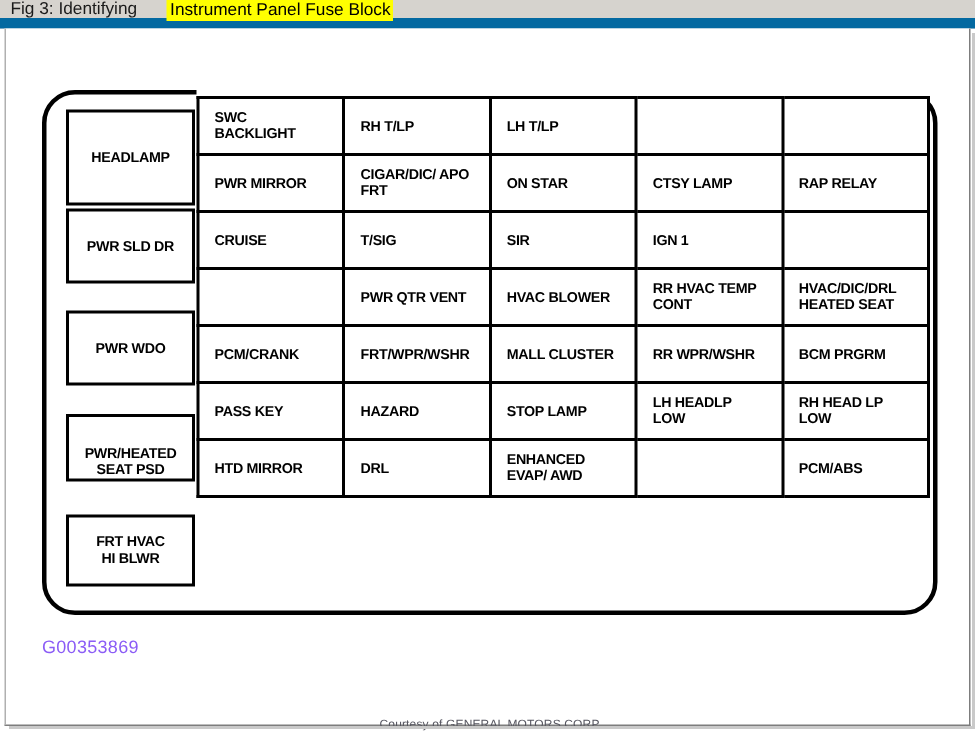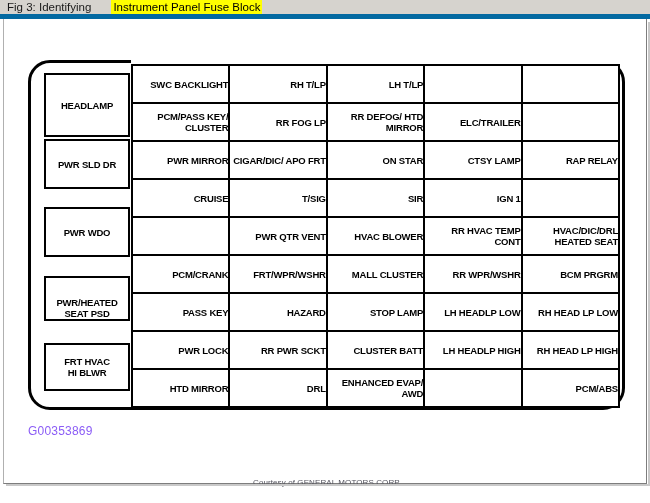--- a/index.html
+++ b/index.html
@@ -24,23 +24,23 @@
   }
 
   #titlebar {
     position: absolute;
     left: 0;
     top: 0;
     width: 650px;
     height: 19px;
     box-sizing: border-box;
     background: #d6d3ce;
-    border-bottom: 5px solid #0369a1;
+    border-bottom: 7px solid #0369a1;
     display: flex;
-    align-items: center;
+    align-items: flex-start;
     padding-left: 7px;
     font-size: 11.5px;
     color: #1a1a1a;
     white-space: nowrap;
   }
   #titlebar .tb-plain { color: #1a1a1a; }
   #titlebar .tb-hl {
     background: #ffff00;
     color: #000000;
     padding: 1px 2px 1px 2px;
@@ -143,28 +143,28 @@
   table.fuse {
     border-collapse: collapse;
     width: 489px;
     margin-left: 0;
     margin-top: 4px;
     table-layout: fixed;
   }
   table.fuse td {
     border: 2px solid #000000;
     height: 36px;
-    text-align: right;
+    text-align: left;
     vertical-align: middle;
     font-size: 9.5px;
     font-weight: bold;
     letter-spacing: -0.2px;
     line-height: 11px;
     color: #000000;
-    padding: 0 0;
+    padding: 0 10px;
     background: #ffffff;
   }
   table.fuse td.empty { }
 
   
   #mask-top {
     position: absolute;
     left: 103px;
     top: 0;
     width: 494px;
@@ -230,27 +230,20 @@
         <table class="fuse">
           <tbody>
               <tr>
                 <td>SWC BACKLIGHT</td>
                 <td>RH T/LP</td>
                 <td>LH T/LP</td>
                 <td class="empty"></td>
                 <td class="empty"></td>
               </tr>
               <tr>
-                <td>PCM/PASS KEY/ CLUSTER</td>
-                <td>RR FOG LP</td>
-                <td>RR DEFOG/ HTD MIRROR</td>
-                <td>ELC/TRAILER</td>
-                <td class="empty"></td>
-              </tr>
-              <tr>
                 <td>PWR MIRROR</td>
                 <td>CIGAR/DIC/ APO FRT</td>
                 <td>ON STAR</td>
                 <td>CTSY LAMP</td>
                 <td>RAP RELAY</td>
               </tr>
               <tr>
                 <td>CRUISE</td>
                 <td>T/SIG</td>
                 <td>SIR</td>
@@ -272,27 +265,20 @@
                 <td>BCM PRGRM</td>
               </tr>
               <tr>
                 <td>PASS KEY</td>
                 <td>HAZARD</td>
                 <td>STOP LAMP</td>
                 <td>LH HEADLP LOW</td>
                 <td>RH HEAD LP LOW</td>
               </tr>
               <tr>
-                <td>PWR LOCK</td>
-                <td>RR PWR SCKT</td>
-                <td>CLUSTER BATT</td>
-                <td>LH HEADLP HIGH</td>
-                <td>RH HEAD LP HIGH</td>
-              </tr>
-              <tr>
                 <td>HTD MIRROR</td>
                 <td>DRL</td>
                 <td>ENHANCED EVAP/ AWD</td>
                 <td class="empty"></td>
                 <td>PCM/ABS</td>
               </tr>
             </tbody>
         </table>
       </div>
 

